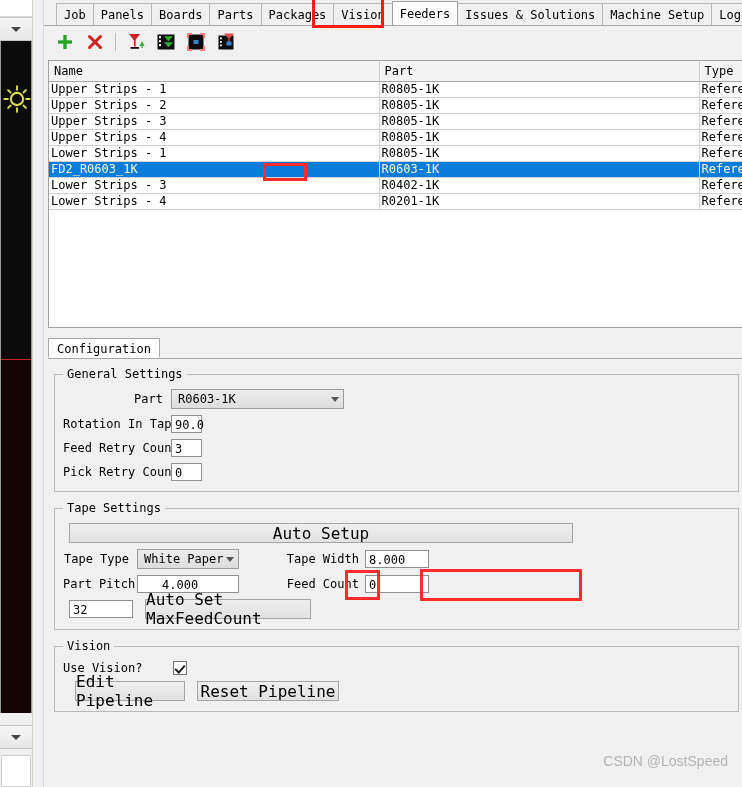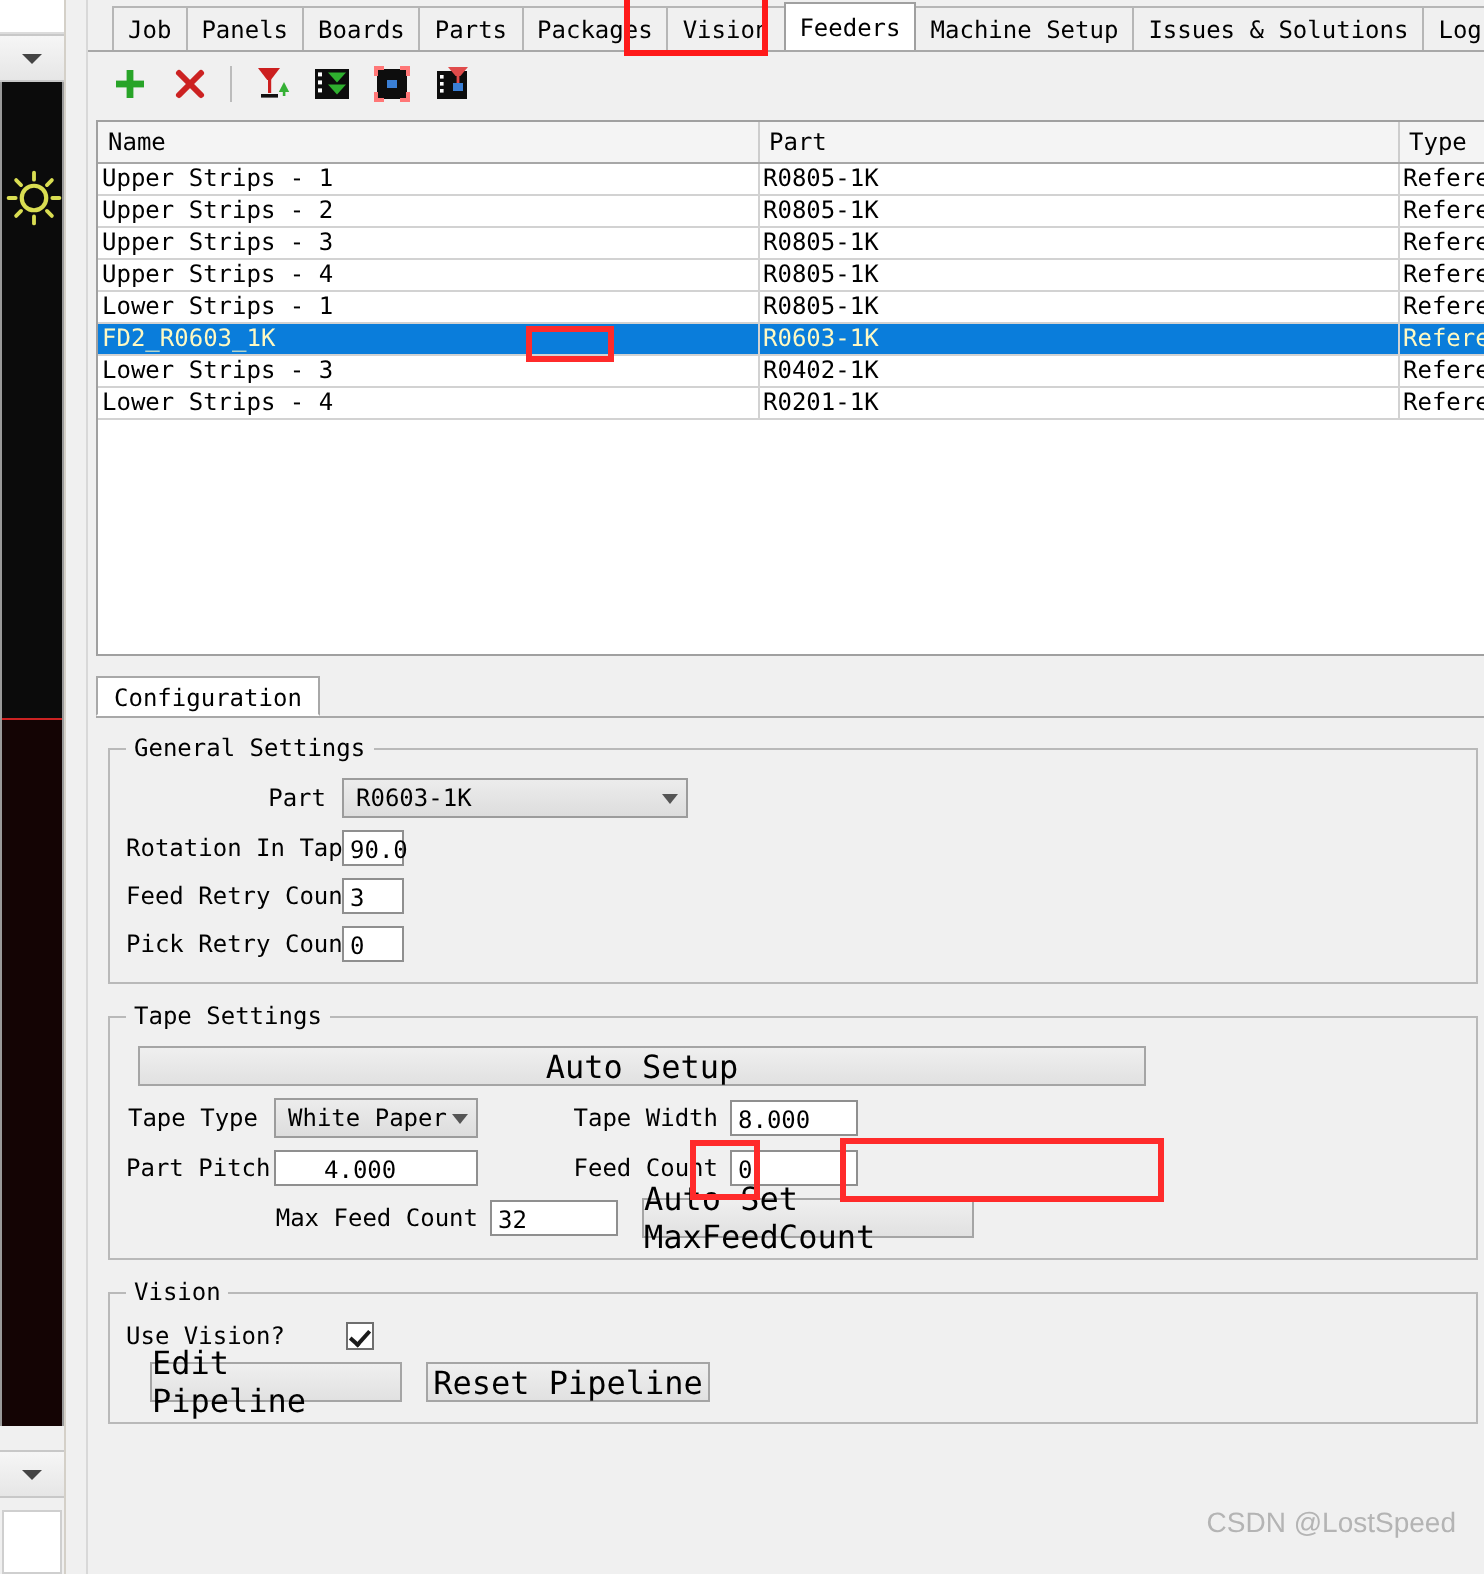--- a/index.html
+++ b/index.html
@@ -397,22 +397,22 @@
   <div class="main">
 
     <div class="tabbar">
       <div class="tab">Job</div>
       <div class="tab">Panels</div>
       <div class="tab">Boards</div>
       <div class="tab">Parts</div>
       <div class="tab">Packages</div>
       <div class="tab">Vision</div>
       <div class="tab active">Feeders</div>
+      <div class="tab">Issues &amp; Solutions</div>
       <div class="tab">Machine Setup</div>
-      <div class="tab">Issues &amp; Solutions</div>
       <div class="tab">Log</div>
       <div class="tab-highlight"></div>
     </div>
 
     <div class="toolbar">
       <div class="tb-btn">
         <svg width="18" height="18" viewBox="0 0 18 18">
           <rect x="7.3" y="2" width="3.4" height="14" fill="#28a428"></rect>
           <rect x="2" y="7.3" width="14" height="3.4" fill="#28a428"></rect>
         </svg>
@@ -588,36 +588,35 @@
           <div class="row" style="position:relative;">
             <div class="lbl" style="width:66px;">Part Pitch</div>
             <div class="txt" style="width:102px; margin-left:8px;padding-left:24px;">4.000</div>
             <div class="lbl" style="width:104px; margin-left:16px;">Feed Count</div>
             <div class="txt" style="width:64px; margin-left:6px;">0</div>
             <div class="hl-box" style="left:282px; top:-5px; width:35px; height:30px;"></div>
             <div class="hl-box" style="left:357px; top:-6px; width:162px; height:32px;"></div>
           </div>
 
           <div class="row" style="margin-bottom:2px;">
-            <div class="lbl" style="width:176px;">Max Feed Count</div>
             <div class="txt" style="width:64px; margin-left:6px;">32</div>
             <div class="btn" style="width:166px; margin-left:12px;">Auto Set MaxFeedCount</div>
           </div>
         </fieldset>
 
         <fieldset class="grp">
           <legend>Vision</legend>
 
           <div class="row" style="margin-top:2px;">
             <div class="lbl" style="width:110px; text-align:left;">Use Vision?</div>
             <div class="checkbox"></div>
           </div>
 
           <div class="row" style="margin-bottom:2px;">
-            <div class="btn" style="width:126px; margin-left:12px;">Edit Pipeline</div>
+            <div class="btn" style="width:110px; margin-left:12px;">Edit Pipeline</div>
             <div class="btn" style="width:142px; margin-left:12px;">Reset Pipeline</div>
           </div>
         </fieldset>
 
       </div>
     </div>
 
     <div class="watermark">CSDN @LostSpeed</div>
   </div>
 </div>

